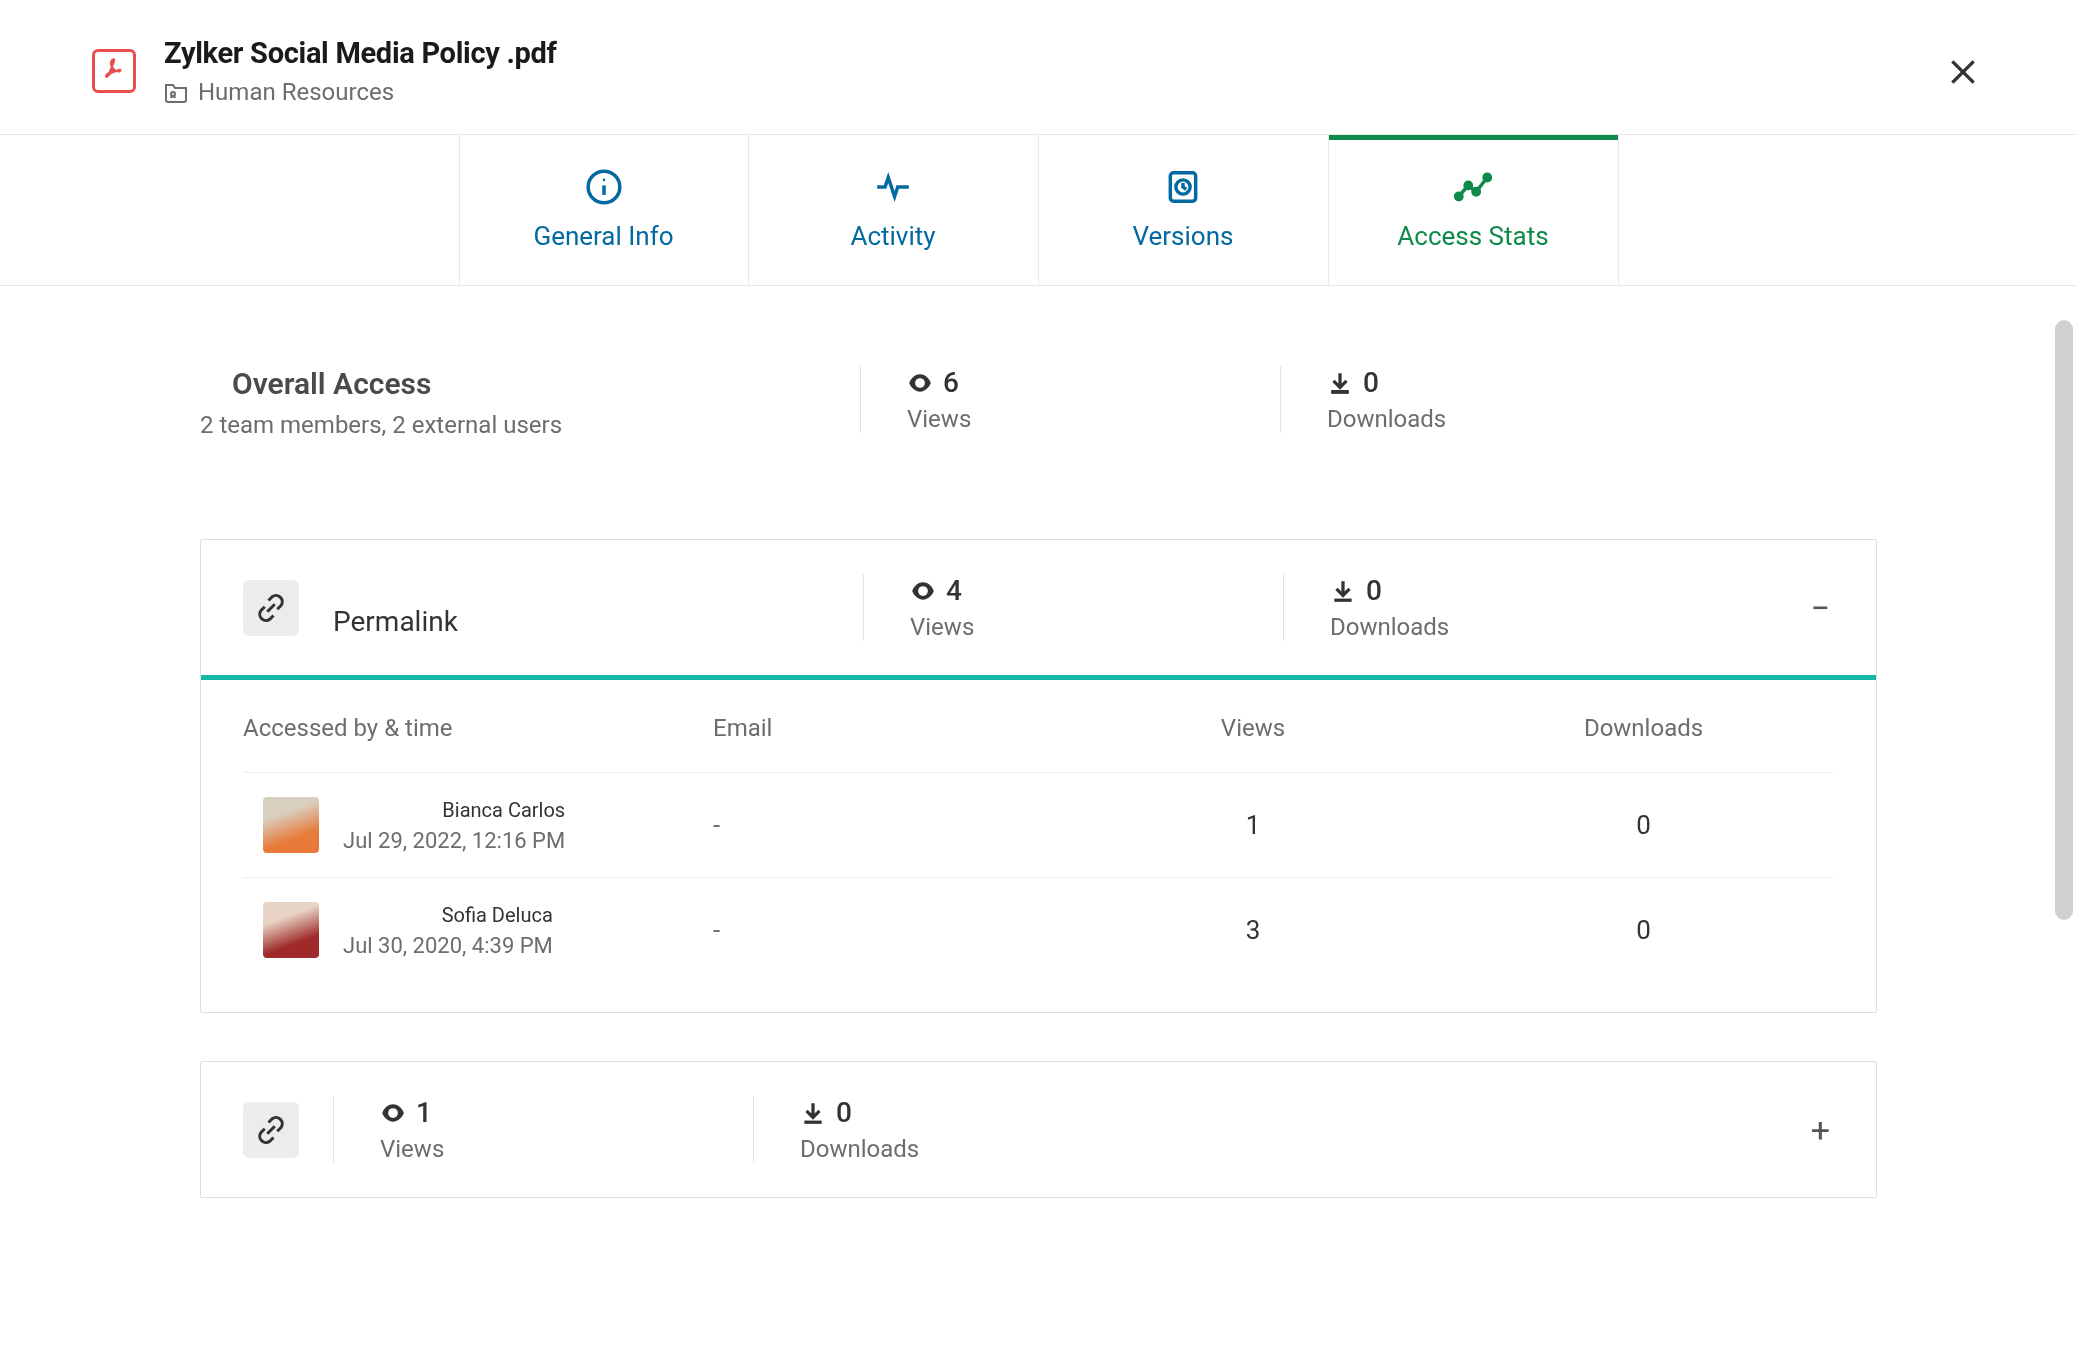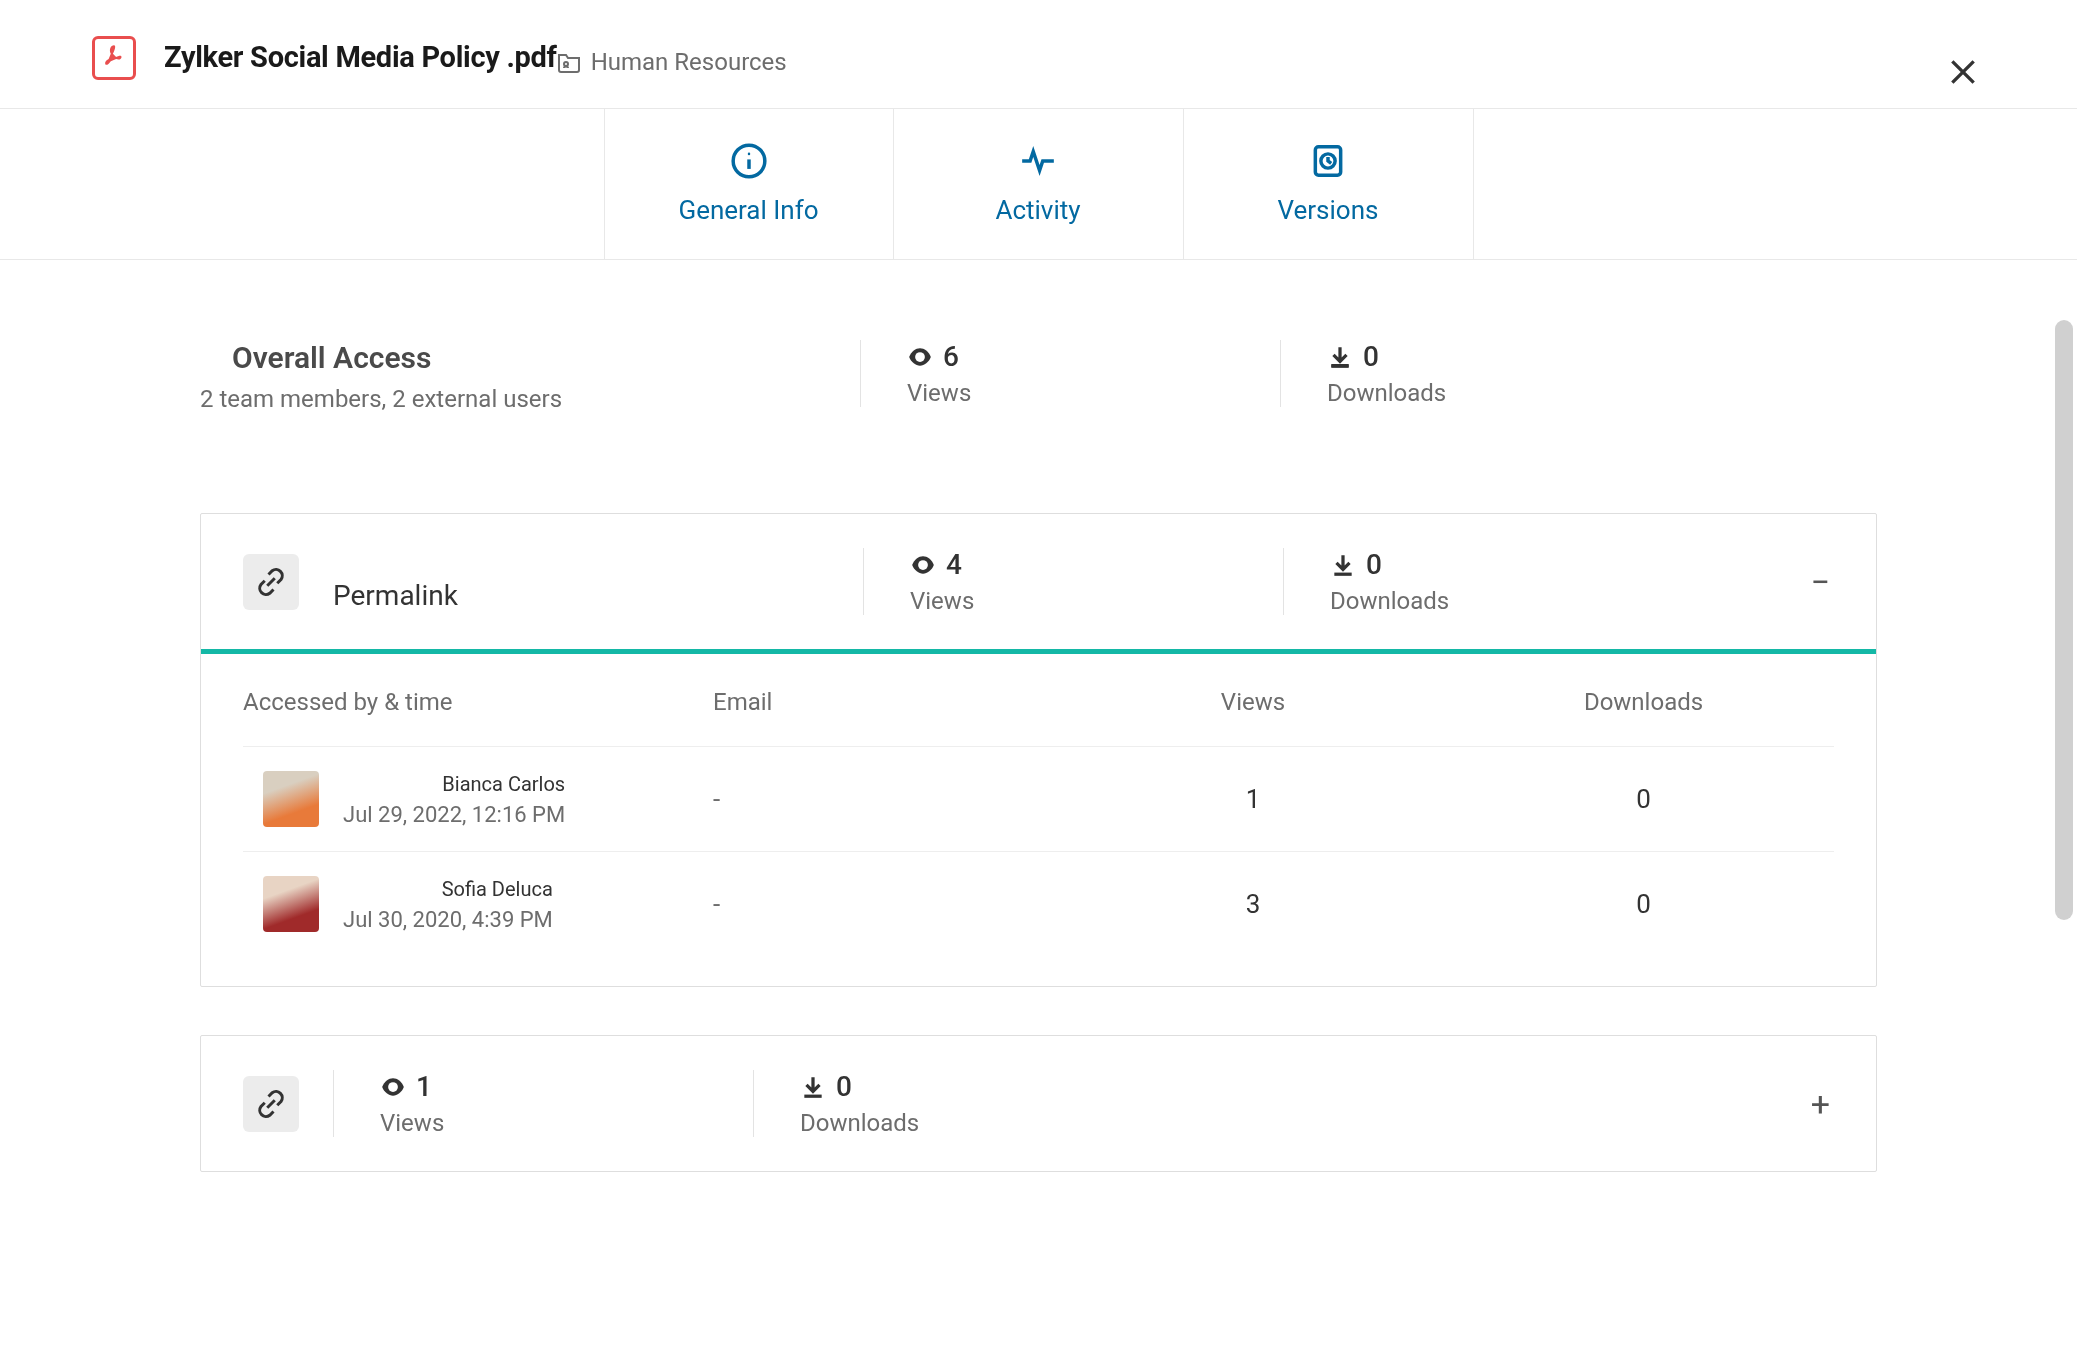--- a/index.html
+++ b/index.html
@@ -25,21 +25,21 @@
     width: 44px;
     height: 44px;
     border: 3px solid #e94e4e;
     border-radius: 6px;
     display: flex;
     align-items: center;
     justify-content: center;
     margin-right: 28px;
   }
   .pdf-icon svg { width: 26px; height: 30px; fill: #e94e4e; }
-  .title-block { display: flex; flex-direction: row; }
+  .title-block { display: flex; flex-direction: column; }
   .file-title {
     font-size: 29px;
     font-weight: 700;
     color: #1a1a1a;
     letter-spacing: -0.3px;
   }
   .folder-row {
     display: flex;
     align-items: center;
     margin-top: 8px;
@@ -285,20 +285,32 @@
   <div class="tab">
     <div class="tab-icon">
       <svg viewBox="0 0 24 24">
           <rect x="4" y="3" width="16" height="18" rx="2"></rect>
           <circle cx="12" cy="12" r="4.5"></circle>
           <path d="M12 9.5 V12 L14 13.5"></path>
         </svg>
     </div>
     <span class="tab-label">Versions</span>
   </div>
+  <div class="tab active">
+    <div class="tab-icon">
+      <svg viewBox="0 0 24 24">
+          <path d="M3 18 L9 11 L14 15 L21 6"></path>
+          <circle cx="3" cy="18" r="2" fill="#0f8a4a" stroke="#0f8a4a"></circle>
+          <circle cx="9" cy="11" r="2" fill="#0f8a4a" stroke="#0f8a4a"></circle>
+          <circle cx="14" cy="15" r="2" fill="#0f8a4a" stroke="#0f8a4a"></circle>
+          <circle cx="21" cy="6" r="2" fill="#0f8a4a" stroke="#0f8a4a"></circle>
+        </svg>
+    </div>
+    <span class="tab-label">Access Stats</span>
+  </div>
 </div>
 
 <div class="content">
 
   <div class="overall-row">
     <div class="overall-title">
       <h2>Overall Access</h2>
       <div class="overall-sub">2 team members, 2  external users</div>
     </div>
     <div class="stat-block">

